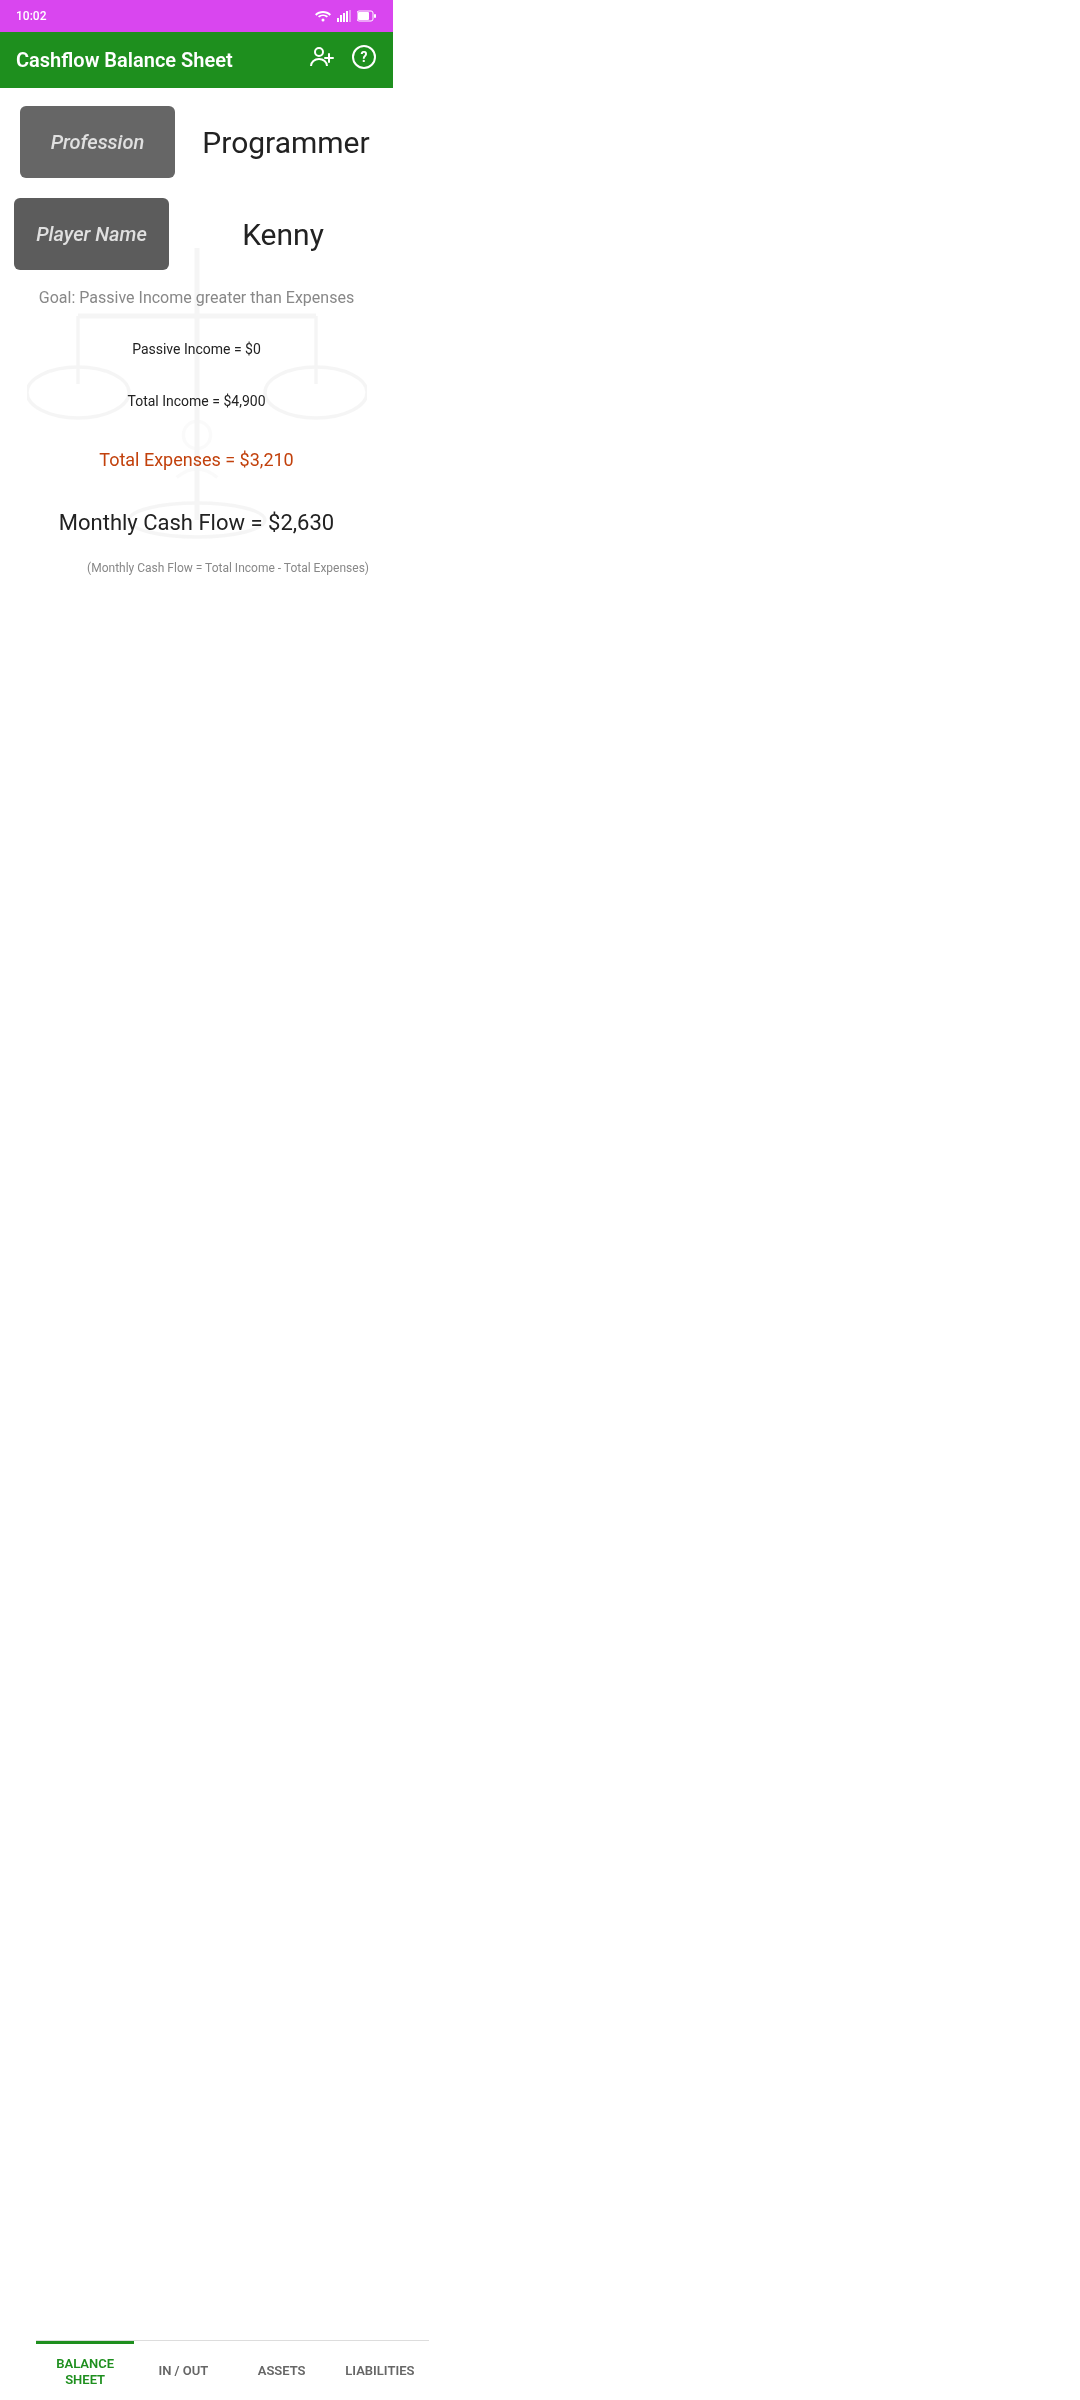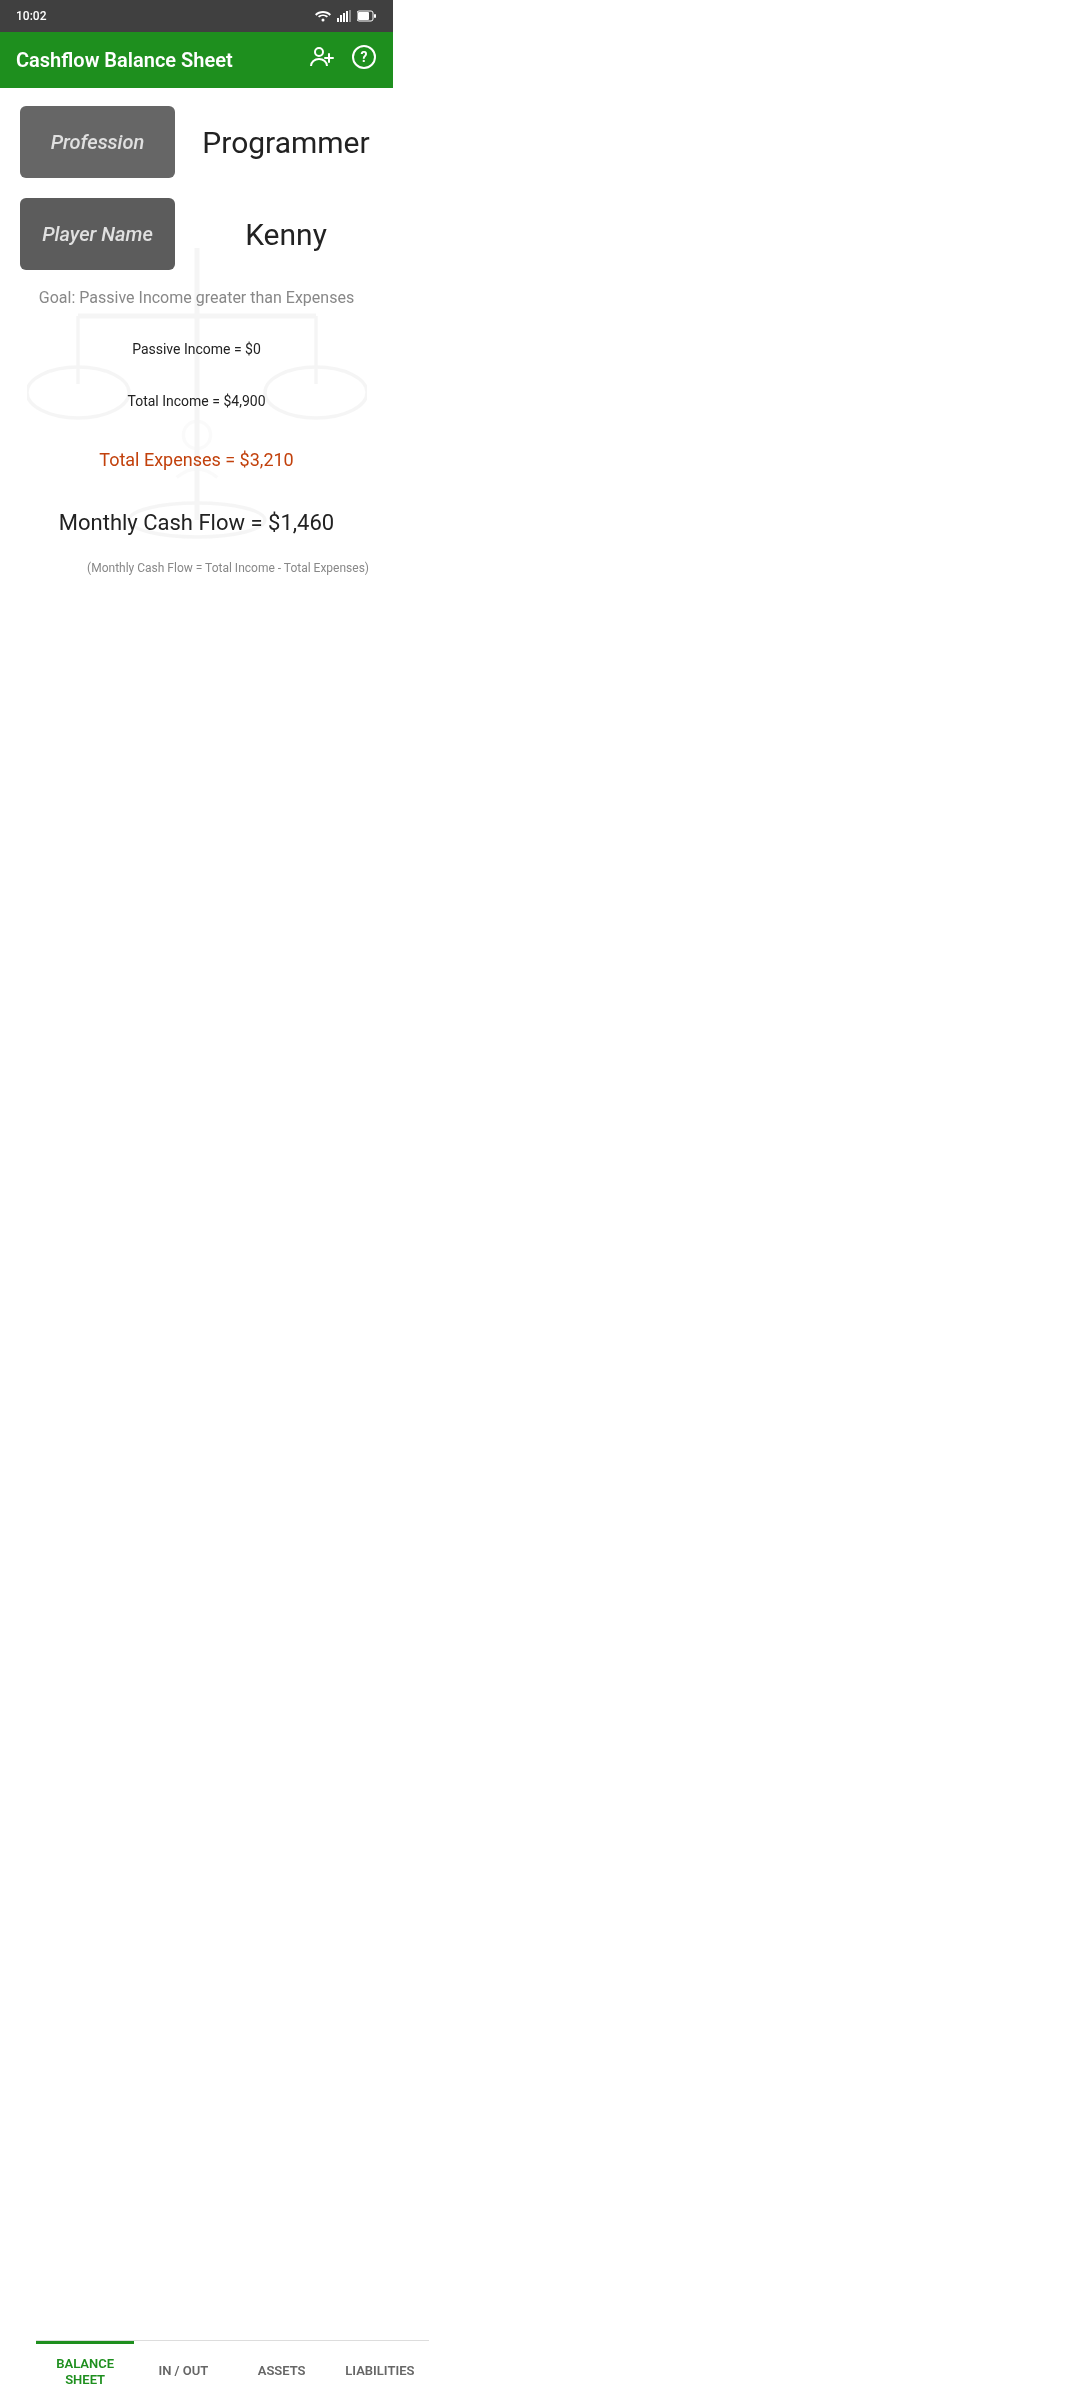--- a/index.html
+++ b/index.html
@@ -9,21 +9,21 @@
       width: 393px;
       min-height: 873px;
       background: #ffffff;
       font-family: 'Roboto', Arial, sans-serif;
       position: relative;
       overflow-x: hidden;
     }
 
     
     .status-bar {
-      background: #404040;
+      background: #d946ef;
       height: 32px;
       display: flex;
       align-items: center;
       justify-content: space-between;
       padding: 16px 16px;
       color: white;
       font-size: 12px;
       font-weight: 500;
     }
 
@@ -105,20 +105,21 @@
       margin: 10px 12px;
       flex-shrink: 0;
     }
 
     .label-box.profession {
       background: #666;
     }
 
     .label-box.player-name {
       background: #5c5c5c;
+      margin-left: 6px;
     }
 
     .label-text {
       color: #e0e0e0;
       font-size: 20px;
       font-style: italic;
       font-weight: 500;
     }
 
     .value-text {
@@ -349,21 +350,21 @@
 
   <div class="goal-text">Goal: Passive Income greater than Expenses</div>
 
   <div class="stat-row">Passive Income = $0</div>
 
   <div class="stat-row">Total Income = $4,900</div>
 
 
   <div class="expenses-row">Total Expenses = $3,210</div>
 
-  <div class="cashflow-row">Monthly Cash Flow = $1,460</div>
+  <div class="cashflow-row">Monthly Cash Flow = $2,630</div>
 
   <div class="formula-note">(Monthly Cash Flow = Total Income - Total Expenses)</div>
 
   <div class="spacer"></div>
 </div>
 
 <div class="bottom-nav">
   <div class="nav-tab active">
     <span style="white-space:pre-line; text-align:center;">BALANCE
 SHEET</span>

